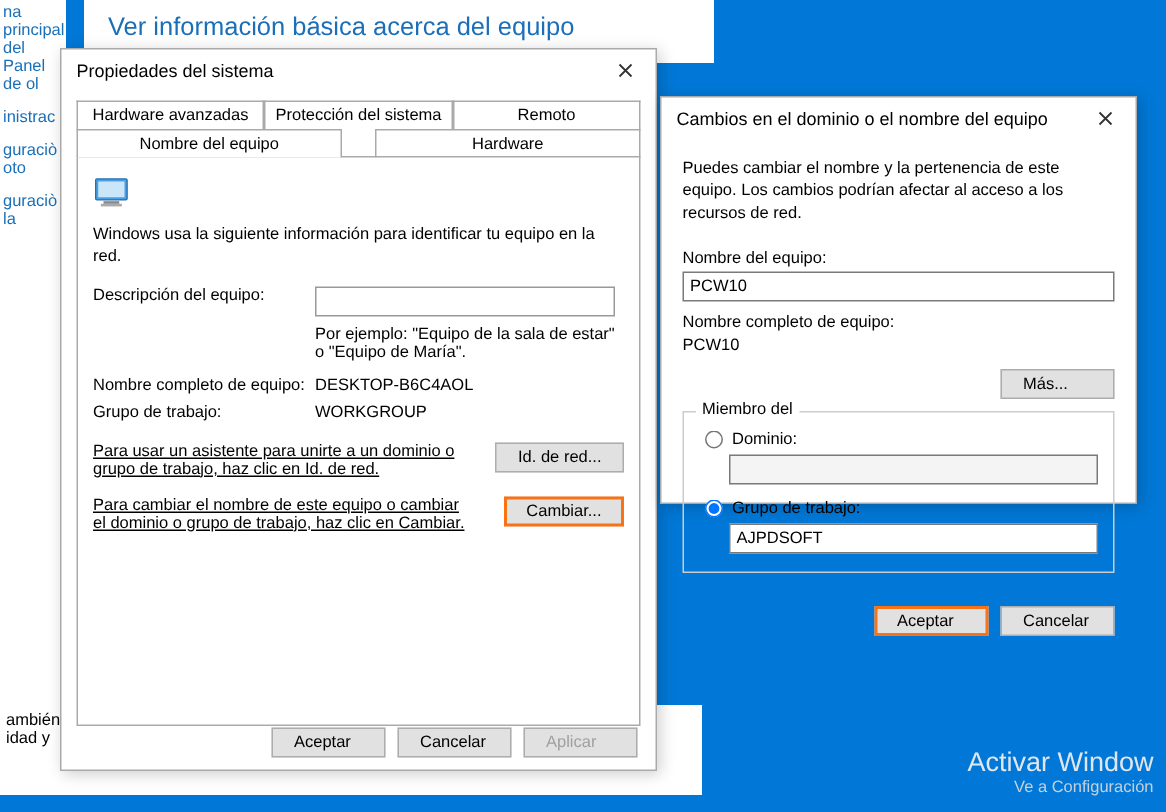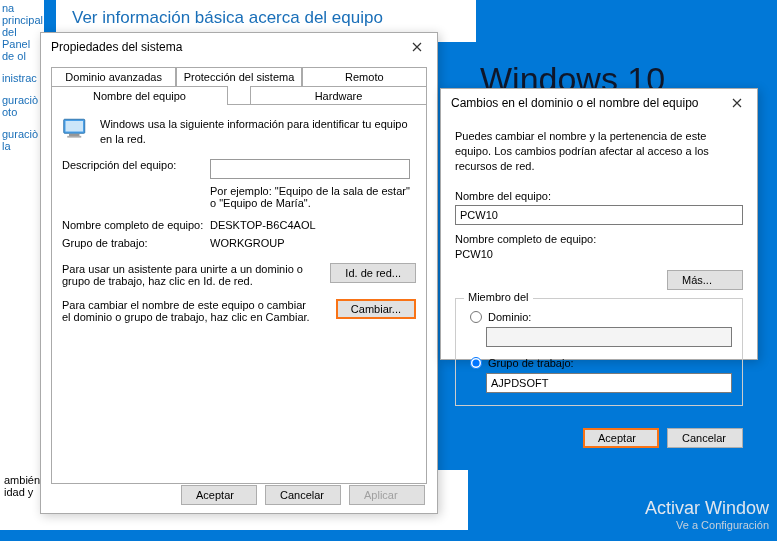--- a/index.html
+++ b/index.html
@@ -21,40 +21,40 @@
 .dlg1-body { padding: 6px 10px 10px; }
 
 .tabs-row { display: flex; }
 .tab { border: 1px solid #aaa; border-bottom: none; padding: 3px 0; text-align: center; font-size: 11px; background: #fff; cursor: default; }
 .tabs-top .tab { flex: 1; }
 .tabs-bottom { display: flex; gap: 22px; }
 .tabs-bottom .tab { flex: 1; }
 .tab.active { background: #fff; position: relative; z-index: 2; }
 .tab-panel { border: 1px solid #aaa; margin-top: -1px; padding: 12px 10px; height: 380px; position: relative; }
 
-.comp-row { display: flex; gap: 10px; margin-bottom: 12px; }
+.comp-row { display: flex; gap: 10px; margin-bottom: 12px; flex-direction: column; }
 .comp-icon { width: 28px; height: 22px; flex-shrink: 0; }
 .comp-icon svg { width: 100%; height: 100%; }
 
 .field-row { display: flex; margin-bottom: 6px; }
 .field-label { width: 148px; font-size: 11px; }
 .field-val { font-size: 11px; }
 .text-input { border: 1px solid #999; height: 20px; width: 200px; padding: 0 4px; font-size: 11px; }
 
 .hint { font-size: 11px; margin-left: 148px; margin-bottom: 10px; }
 
 .action-row { display: flex; justify-content: space-between; align-items: flex-start; margin-top: 12px; }
-.action-row .txt { font-size: 11px; width: 250px; }
+.action-row .txt { font-size: 11px; width: 250px; text-decoration: underline; }
 .btn { border: 1px solid #adadad; background: #e1e1e1; padding: 3px 14px; font-size: 11px; cursor: default; min-width: 76px; }
 .btn.hl { border: 2px solid #f97316; padding: 2px 13px; }
 .btn.disabled { color: #a0a0a0; }
 
 .dlg1-footer { position: absolute; bottom: 8px; left: 0; right: 0; display: flex; justify-content: flex-end; gap: 8px; padding: 0 12px; }
 
-.dlg2 { left: 440px; top: 88px; width: 318px; height: 272px; }
+.dlg2 { left: 440px; top: 64px; width: 318px; height: 272px; }
 .dlg2-body { padding: 12px 14px; font-size: 11px; }
 .dlg2-body p.intro { margin-bottom: 16px; line-height: 1.35; }
 .dlg2 .lbl { margin-bottom: 3px; }
 .dlg2 .wide-input { border: 1px solid #7a7a7a; width: 100%; height: 20px; padding: 0 4px; font-size: 11px; margin-bottom: 8px; }
 .dlg2 .ro { margin-bottom: 10px; }
 .more-row { display: flex; justify-content: flex-end; margin-bottom: 8px; }
 
 .fieldset { border: 1px solid #ccc; padding: 8px 12px 12px; position: relative; margin-top: 4px; }
 .fieldset .legend { position: absolute; top: -8px; left: 8px; background: #fff; padding: 0 4px; font-size: 11px; }
 .radio-row { display: flex; align-items: center; gap: 6px; margin: 4px 0 4px 2px; }
@@ -89,21 +89,21 @@
   <div class="titlebar">
     <span>Propiedades del sistema</span>
     <span class="close-x">
       <svg viewBox="0 0 10 10">
           <path d="M1 1 L9 9 M9 1 L1 9" stroke="#333" stroke-width="1.2" fill="none"></path>
         </svg>
     </span>
   </div>
   <div class="dlg1-body">
     <div class="tabs-row tabs-top">
-      <div class="tab">Dominio avanzadas</div>
+      <div class="tab">Hardware avanzadas</div>
       <div class="tab">Protección del sistema</div>
       <div class="tab">Remoto</div>
     </div>
     <div class="tabs-row tabs-bottom">
       <div class="tab active">Nombre del equipo</div>
       <div class="tab">Hardware</div>
     </div>
     <div class="tab-panel">
       <div class="comp-row">
         <div class="comp-icon">

